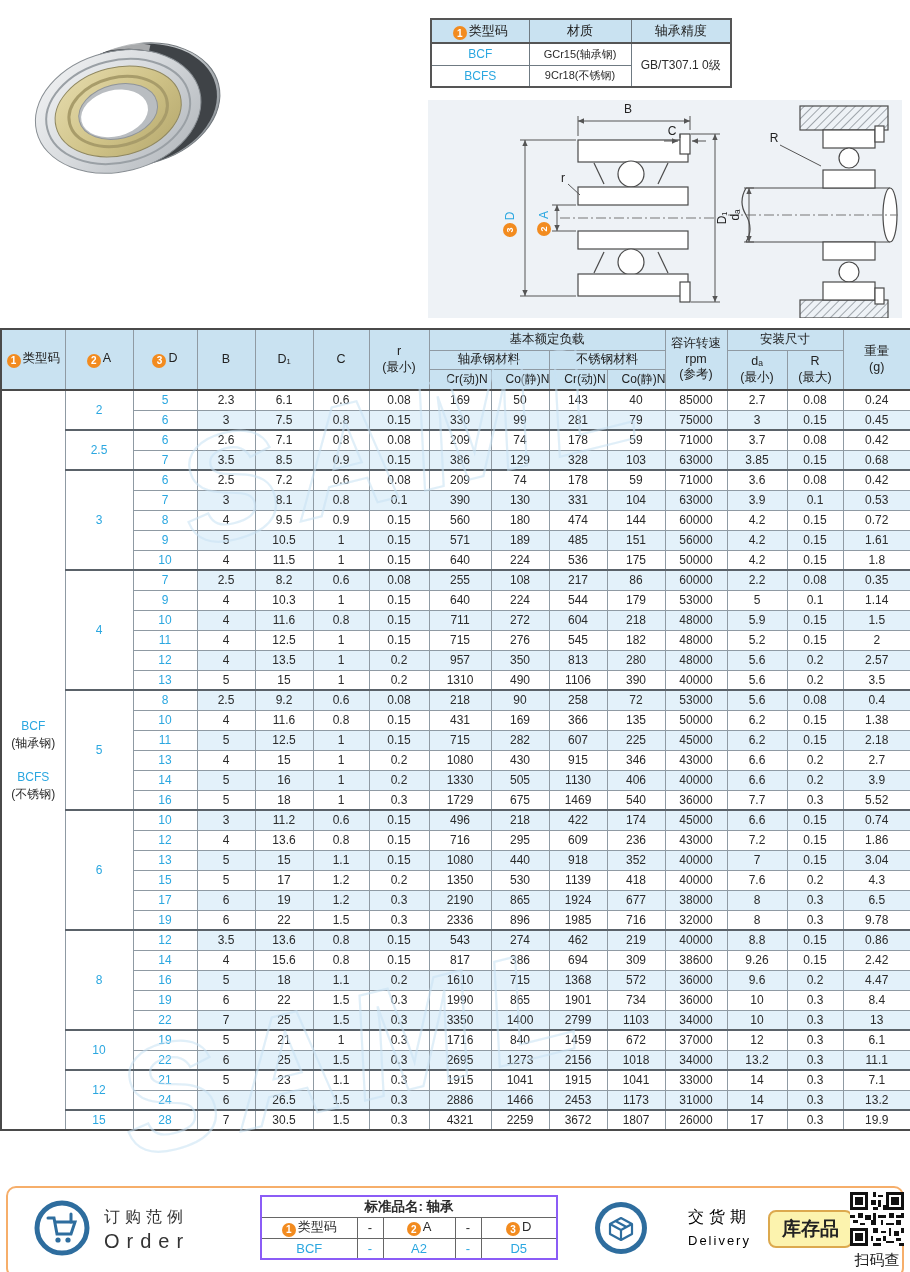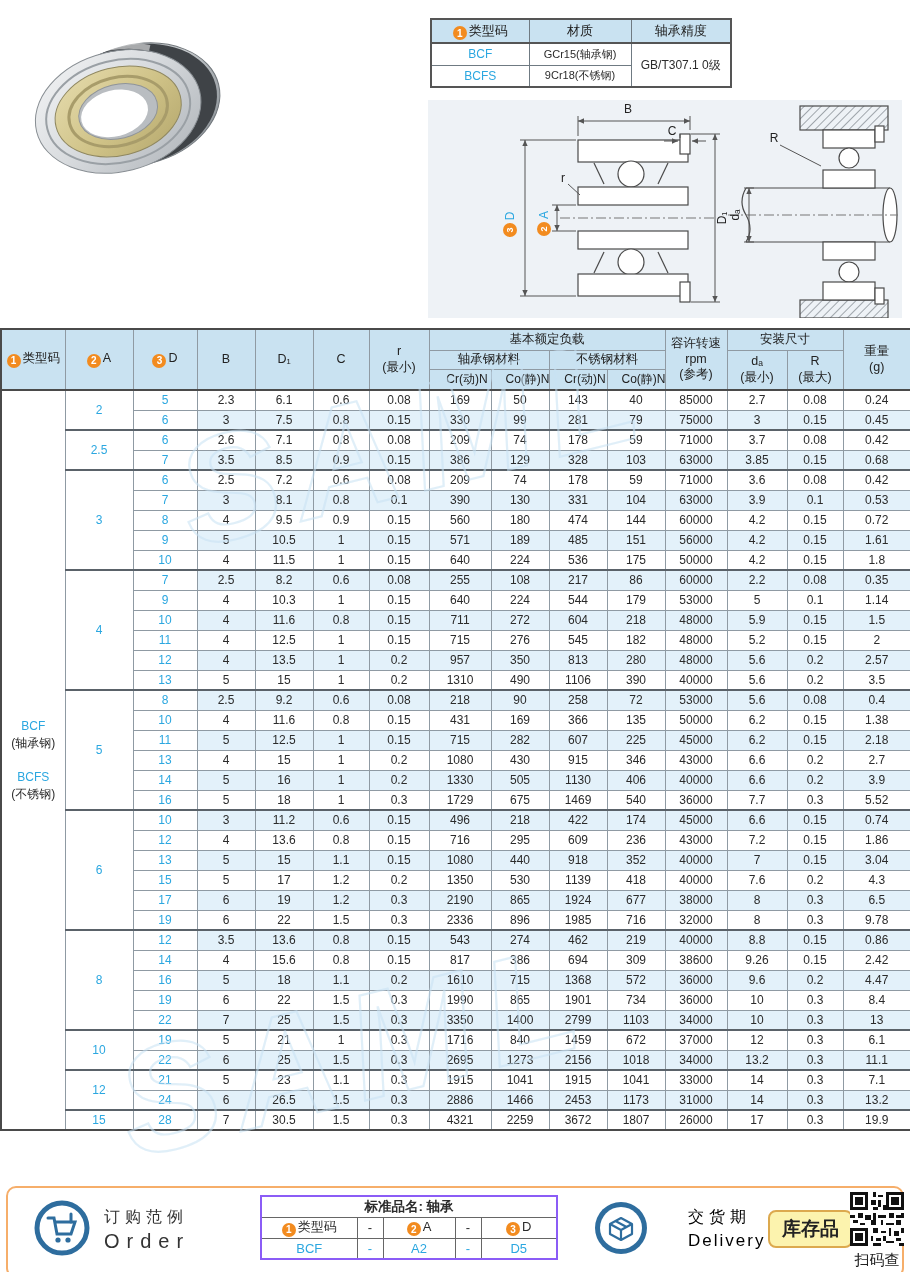--- a/index.html
+++ b/index.html
@@ -61,21 +61,21 @@
   .footer{position:absolute;left:6px;top:1186px;width:898px;height:92px;border:2px solid var(--footerborder);border-radius:10px;background:#fff;}
   .f-abs{position:absolute;}
   .order-text{left:96px;top:17px;font-size:16px;letter-spacing:5px;color:#333;line-height:24px;}
   .order-text .en{font-size:20px;letter-spacing:7px;}
   .order-table{border-collapse:collapse;table-layout:fixed;width:296px;font-size:13px;border:2px solid #8b5cf6;}
   .order-table td,.order-table th{border:1px solid #666;text-align:center;height:21px;padding:0;}
   .order-table th{font-size:13.5px;}
   .order-table .blue{color:var(--blue);}
   .ot-wrap{left:252px;top:7px;}
   .dlv-text{left:648px;top:17px;font-size:16px;letter-spacing:5px;color:#000000;line-height:24px;margin-left:32px;}
-  .dlv-text .en{font-size:17px;letter-spacing:2px;}
+  .dlv-text .en{font-size:13px;letter-spacing:2px;}
   .stock-badge{left:760px;top:22px;background:var(--stockbg);border:2px solid var(--stockborder);border-radius:8px;padding:4px 12px;font-size:19px;font-weight:bold;color:#222;}
   .qr-wrap{left:842px;top:4px;width:54px;text-align:center;}
   .qr-caption{font-size:15px;color:#222;margin-top:1px;letter-spacing:0;}
   .icon-circle{width:56px;height:56px;}
 </style>
 </head>
 <body>
 
 <div class="page">
 

